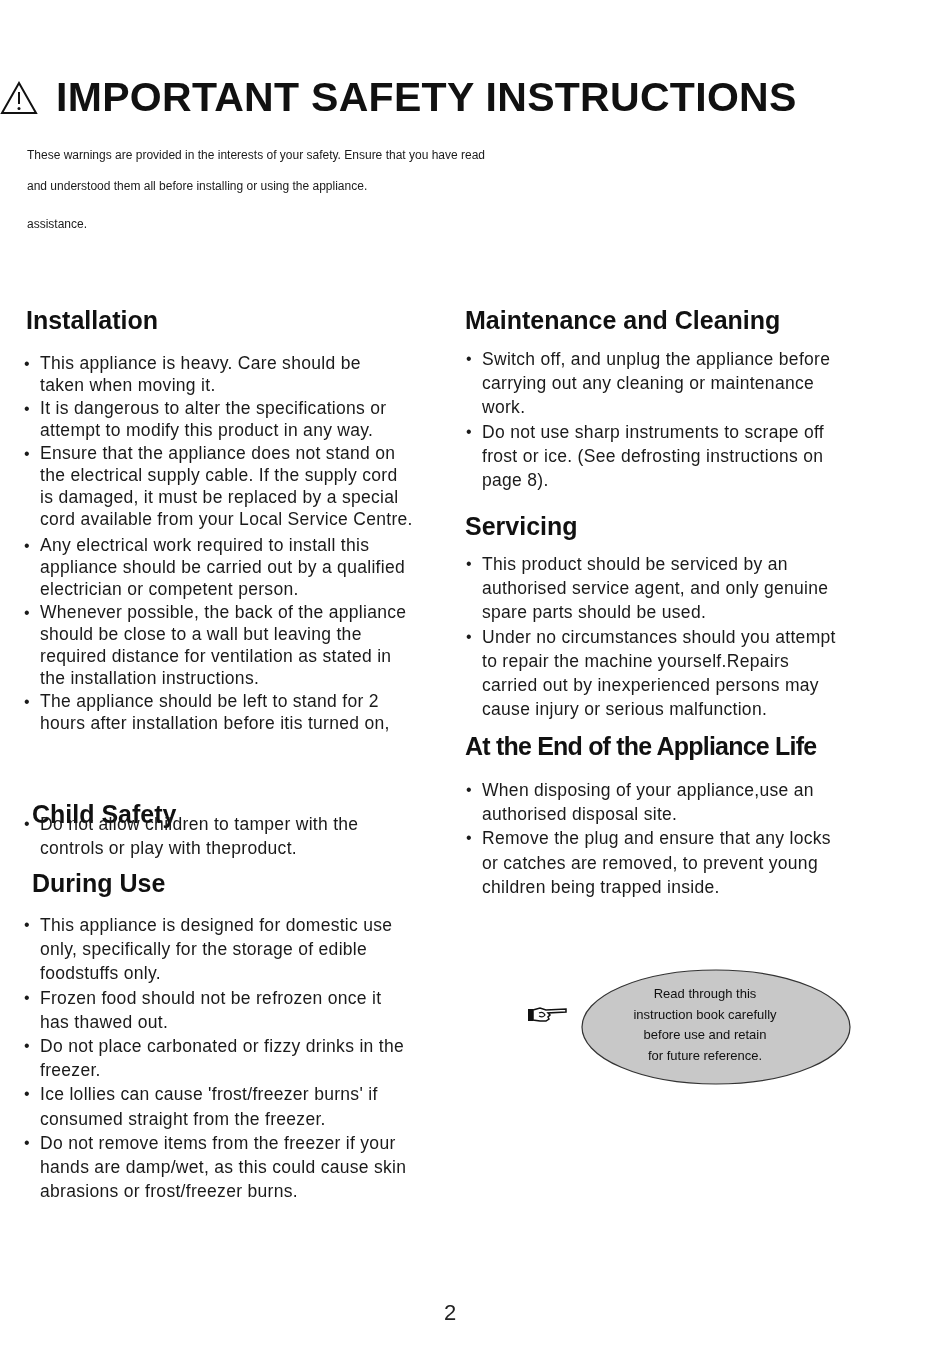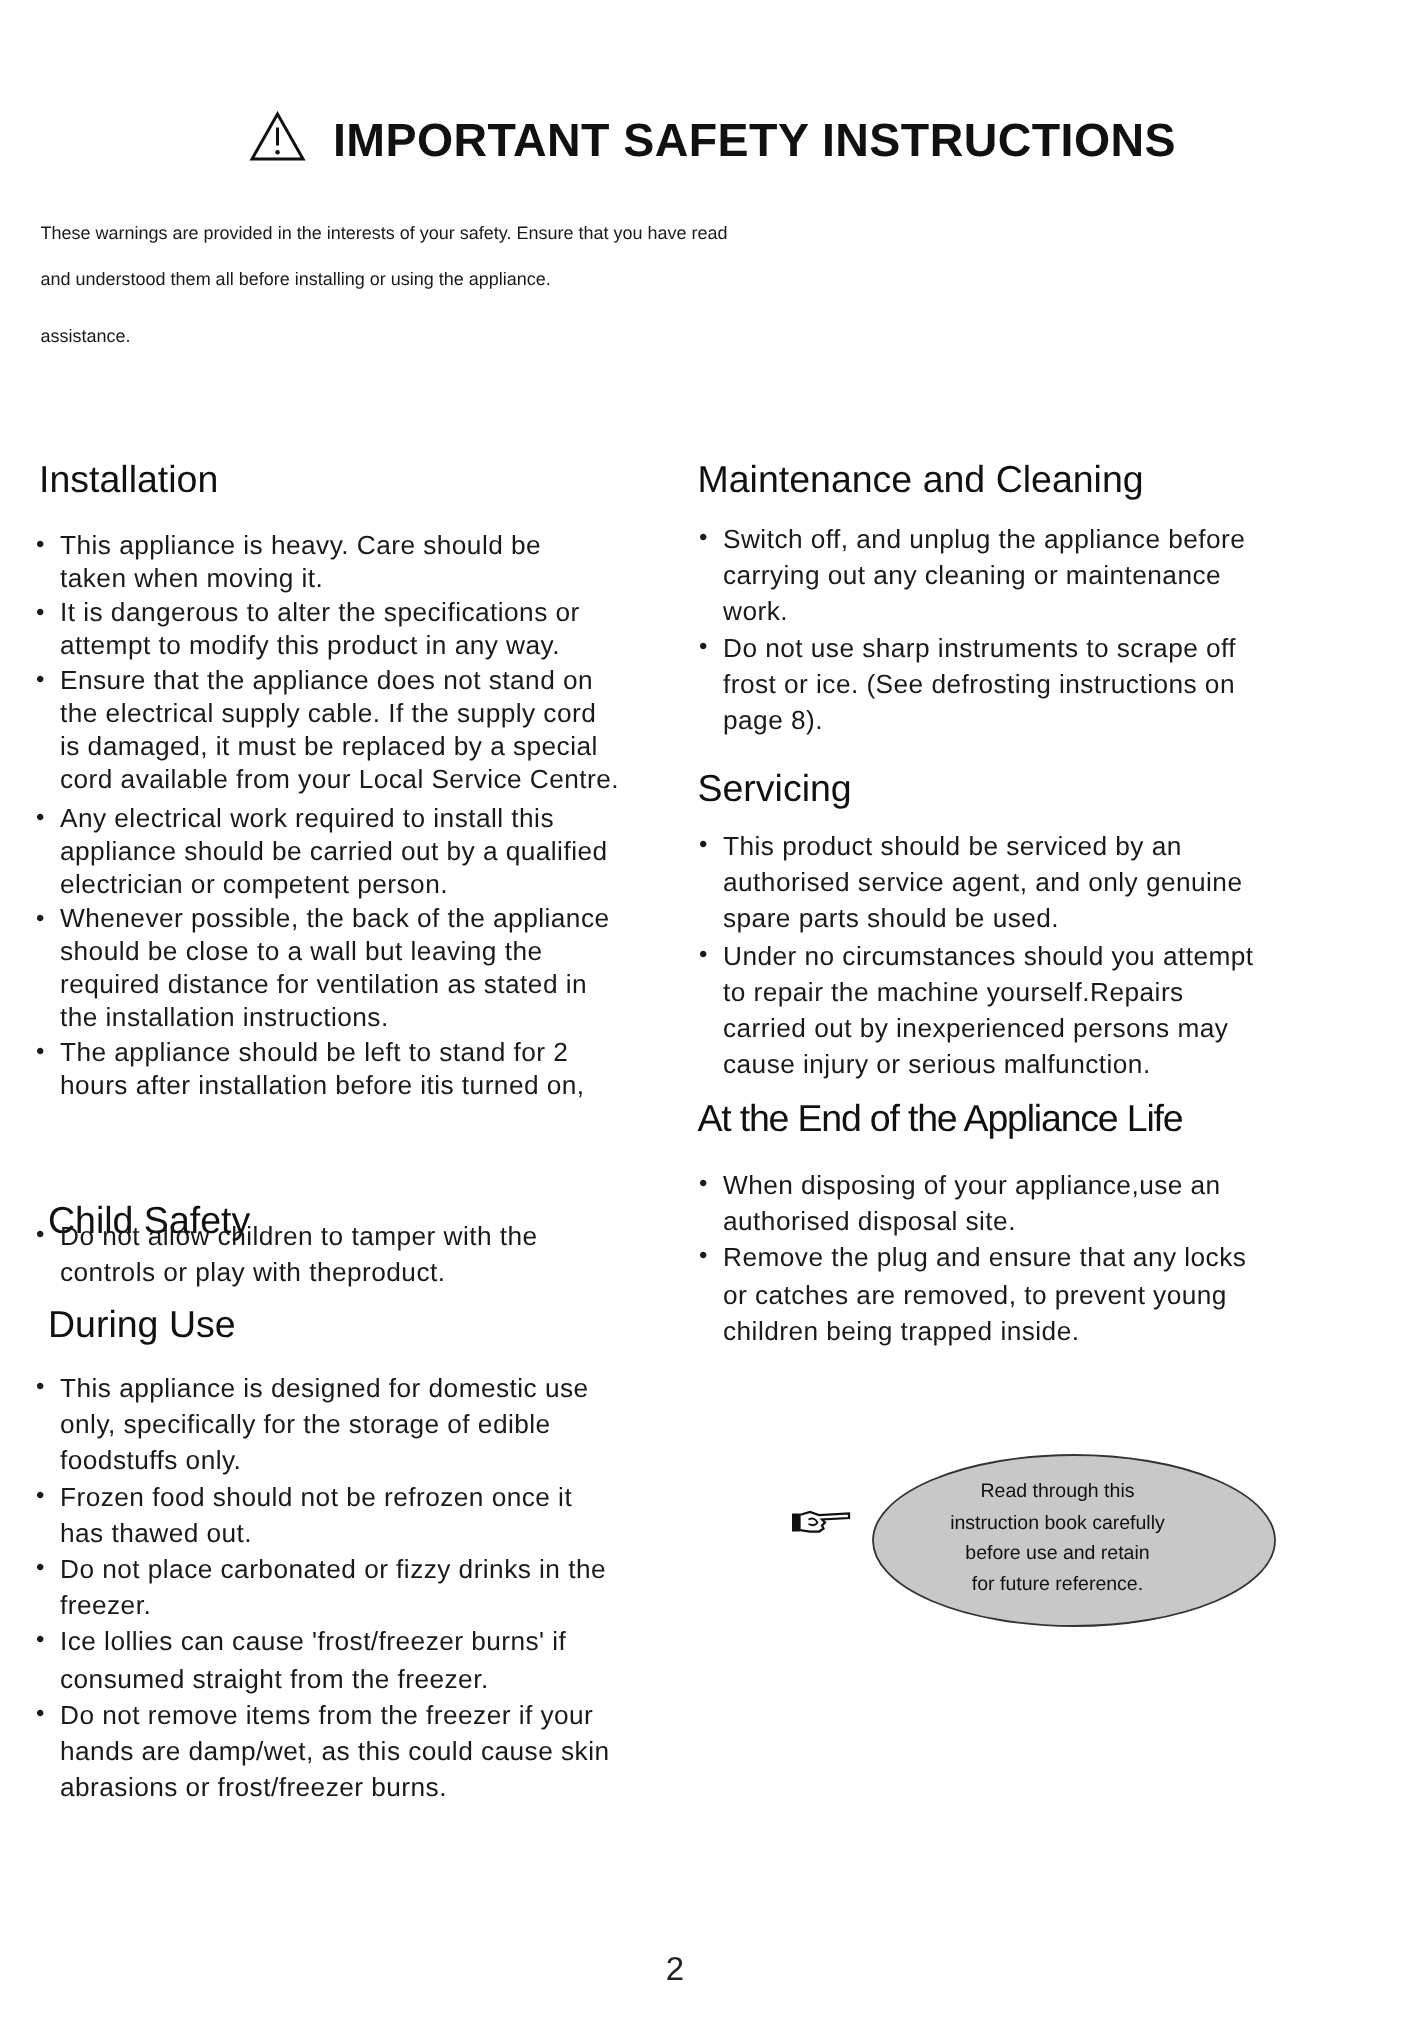--- a/index.html
+++ b/index.html
@@ -1,20 +1,20 @@
 <!DOCTYPE html>
 <html><head>
 <meta charset="utf-8">
 <style>
   html, body { margin:0; padding:0; background:#ffffff; }
   body { width:950px; height:1357px; position:relative; overflow:hidden; color:#111; font-family:"Liberation Sans", sans-serif; }
-  .title { position:absolute; left:0; width:950px; top:74px; text-align:center; font-weight:bold; font-size:31px; letter-spacing:0.3px; color:#111; }
+  .title { position:absolute; left:0; width:950px; top:74px; font-weight:bold; font-size:41px; letter-spacing:0.3px; color:#111; }
   .title .warn { display:inline-block; vertical-align:-4px; margin-right:18px; width:38px; height:34px; }
   .intro { position:absolute; left:27px; width:880px; font-size:12px; line-height:31px; color:#1a1a1a; }
-  .h2 { position:absolute; font-weight:normal; font-size:25px; color:#111; }
+  .h2 { position:absolute; font-weight:bold; font-size:25px; color:#111; }
   .list { position:absolute; margin:0; padding:0; list-style:none; font-size:17.5px; color:#1a1a1a; letter-spacing:0.3px; }
   .list li { position:relative; padding-left:16px; }
   .list li .bullet { position:absolute; left:0; top:0; font-size:16px; }
   .callout { position:absolute; left:580px; top:968px; width:272px; height:118px; }
   .callout svg { position:absolute; left:0; top:0; }
   .callout-text { position:absolute; left:0; top:16px; width:250px; text-align:center; font-size:13px; line-height:20.5px; color:#111; }
   .hand { position:absolute; left:526px; top:1003px; width:42px; height:24px; }
   .page-num { position:absolute; left:0; width:900px; top:1300px; text-align:center; font-size:22px; color:#222; }
 </style>
 </head>

